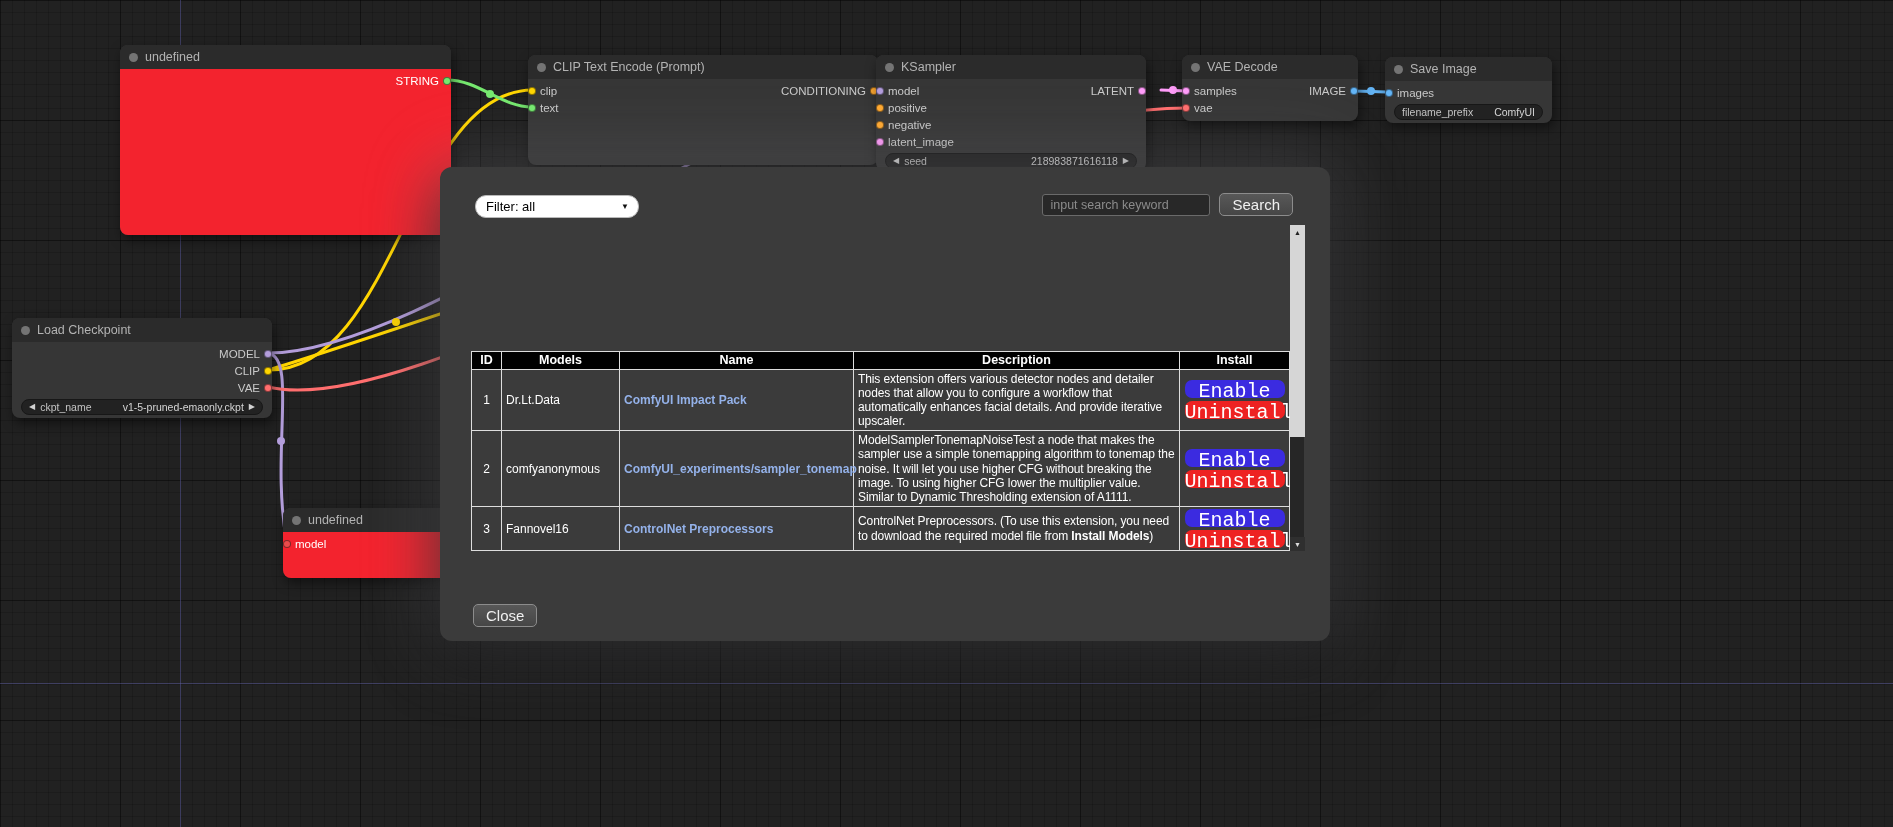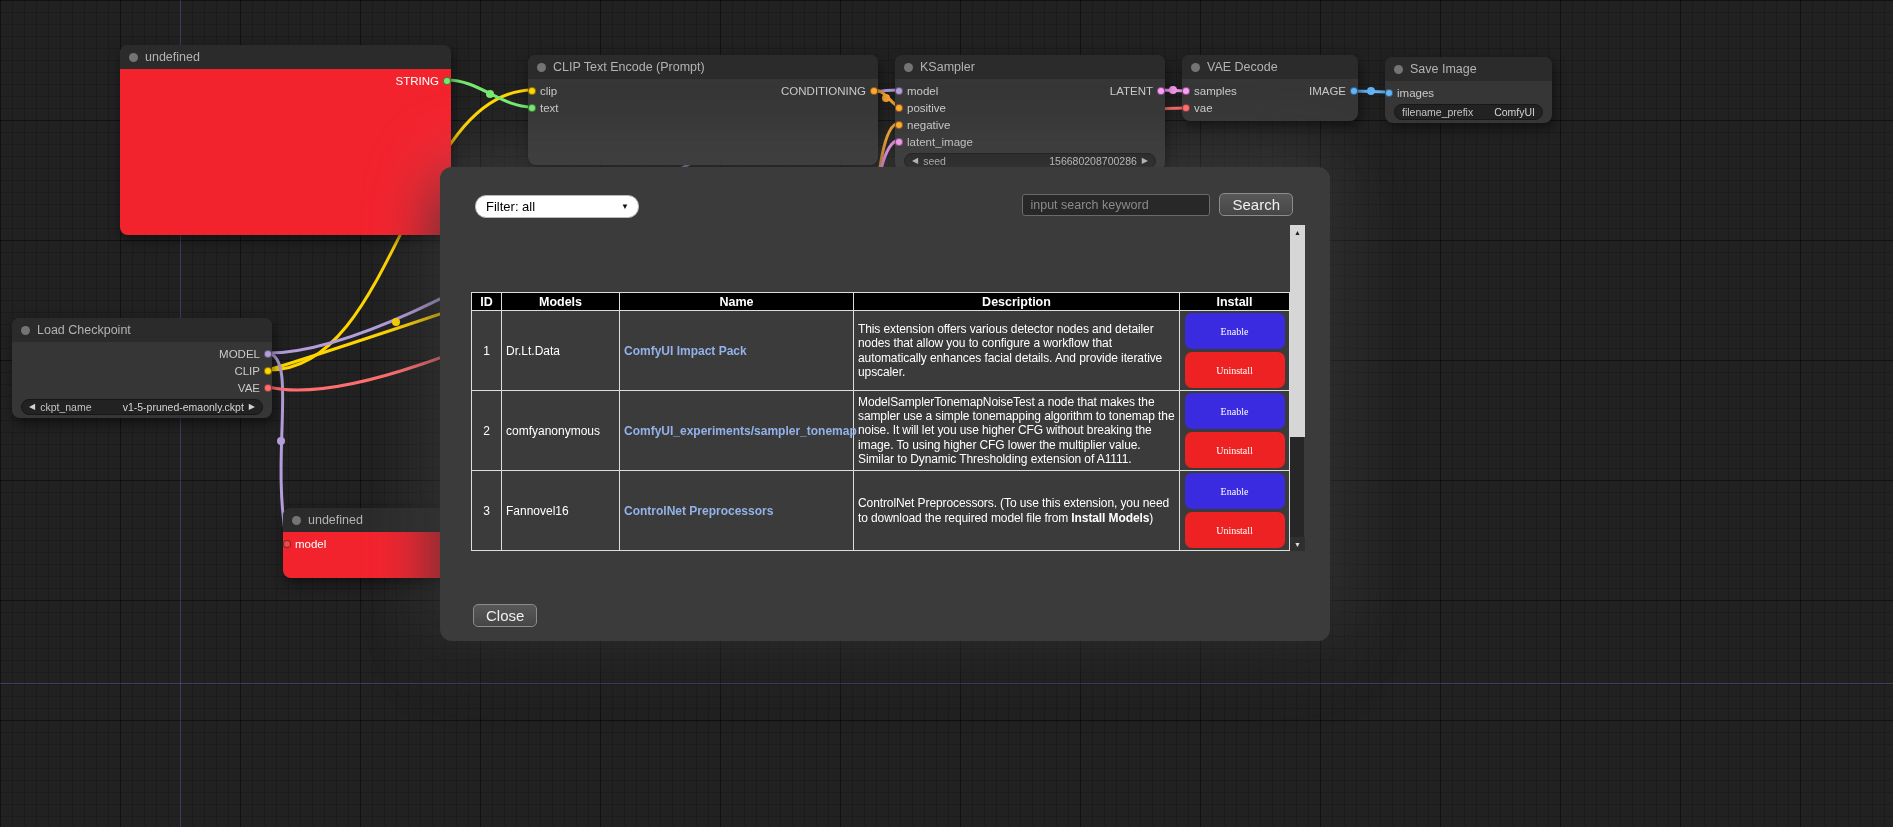--- a/index.html
+++ b/index.html
@@ -47,38 +47,38 @@
   
   .modal{position:absolute;left:440px;top:167px;width:890px;height:474px;background:#3b3b3b;
     border-radius:12px;
     box-shadow:0 0 70px 10px rgba(195,195,205,0.22), 0 18px 60px rgba(0,0,0,0.75);}
   .filter-wrap{position:absolute;left:35px;top:28px;width:164px;}
   select.filter{appearance:none;-webkit-appearance:none;width:164px;height:23px;background:#fff;
     color:#000;border:1px solid #b9b9b9;border-radius:11px;padding:0 24px 0 10px;
     font-size:13px;font-family:inherit;}
   .filter-caret{position:absolute;right:10px;top:7px;font-size:8px;color:#111;pointer-events:none;}
   .search-area{position:absolute;right:37px;top:26px;display:flex;align-items:center;gap:9px;}
-  input.search{width:188px;height:22px;background:#282828;border:1px solid #6a6a6a;
+  input.search{width:168px;height:22px;background:#282828;border:1px solid #6a6a6a;
     border-radius:3px;color:#ddd;font-size:12.5px;padding:0 7px;font-family:inherit;}
   input.search::placeholder{color:#8b8b8b;}
   button.gray{background:linear-gradient(#585858,#464646);border:1px solid #8c8c8c;
     border-radius:5px;color:#f0f0f0;font-size:15px;padding:2px 12px;font-family:inherit;cursor:pointer;}
   .table-wrap{position:absolute;left:31px;top:58px;width:833px;height:326px;
     display:flex;align-items:flex-end;}
   table.ext{border-collapse:collapse;table-layout:fixed;width:818px;}
   table.ext th{background:#000;color:#fff;font-size:12.5px;font-weight:bold;height:18px;
     border:1px solid #ddd;padding:0 2px;}
   table.ext td{border:1px solid #ddd;color:#fff;font-size:12px;vertical-align:middle;padding:2px 4px;}
   td.c-id{text-align:center;}
   td.c-author{padding-left:7px;}
   td.c-name a{color:var(--link,#94b2ea);font-weight:bold;text-decoration:none;}
   td.c-desc{letter-spacing:-0.1px;line-height:1.18;}
   .btnstack{display:flex;flex-direction:column;gap:3px;align-items:center;}
-  .btnstack button{width:100px;height:36px;border:none;border-radius:7px;color:#fff;
-    font-size:10px;font-family:Liberation Serif, serif;cursor:pointer;}
+  .btnstack button{width:100px;height:18px;border:none;border-radius:7px;color:#fff;
+    font-size:20px;font-family:Liberation Mono, monospace;cursor:pointer;}
   .b-enable{background:var(--enable,#3b2be0);}
   .b-uninstall{background:var(--uninstall,#ee2222);}
   .sbar{position:relative;width:15px;height:326px;background:#262626;}
   .sbtn{position:absolute;left:0;width:15px;height:14px;display:flex;align-items:center;
     justify-content:center;font-size:7px;user-select:none;}
   .sbtn.up{top:0;background:#d6d6d6;color:#222;}
   .sbtn.down{bottom:0;background:#2f2f2f;color:#ddd;}
   .sthumb{position:absolute;left:0;top:14px;width:15px;height:198px;background:#d6d6d6;}
   .closebtn{position:absolute;left:33px;top:437px;}
 </style>
@@ -137,21 +137,21 @@
         <span class="slabel">CONDITIONING</span>
         <span class="sdot out-dot d-cond"></span>
       </div>
       <div class="srow">
         <span class="sdot in-dot d-string"></span>
         <span class="slabel">text</span>
       </div>
     </div>
   </div>
 
-  <div class="node" style="left:895px;top:55px;width:270px;height:116px">
+  <div class="node" style="left:876px;top:55px;width:270px;height:116px">
     <div class="ntitle">
       <span class="tdot"></span>
       <span>KSampler</span>
     </div>
     <div class="nbody">
       <div class="srow">
         <span class="sdot in-dot d-model"></span>
         <span class="slabel">model</span>
         <span class="spacer"></span>
         <span class="slabel">LATENT</span>
@@ -166,21 +166,21 @@
         <span class="slabel">negative</span>
       </div>
       <div class="srow">
         <span class="sdot in-dot d-latent"></span>
         <span class="slabel">latent_image</span>
       </div>
       <div class="widget">
         <span class="warrow">◀</span>
         <span class="wlabel">seed</span>
         <span class="spacer"></span>
-        <span class="wvalue">156680208700286</span>
+        <span class="wvalue">218983871616118</span>
         <span class="warrow">▶</span>
       </div>
     </div>
   </div>
 
   <div class="node" style="left:1385px;top:57px;width:167px;height:66px">
     <div class="ntitle">
       <span class="tdot"></span>
       <span>Save Image</span>
     </div>

